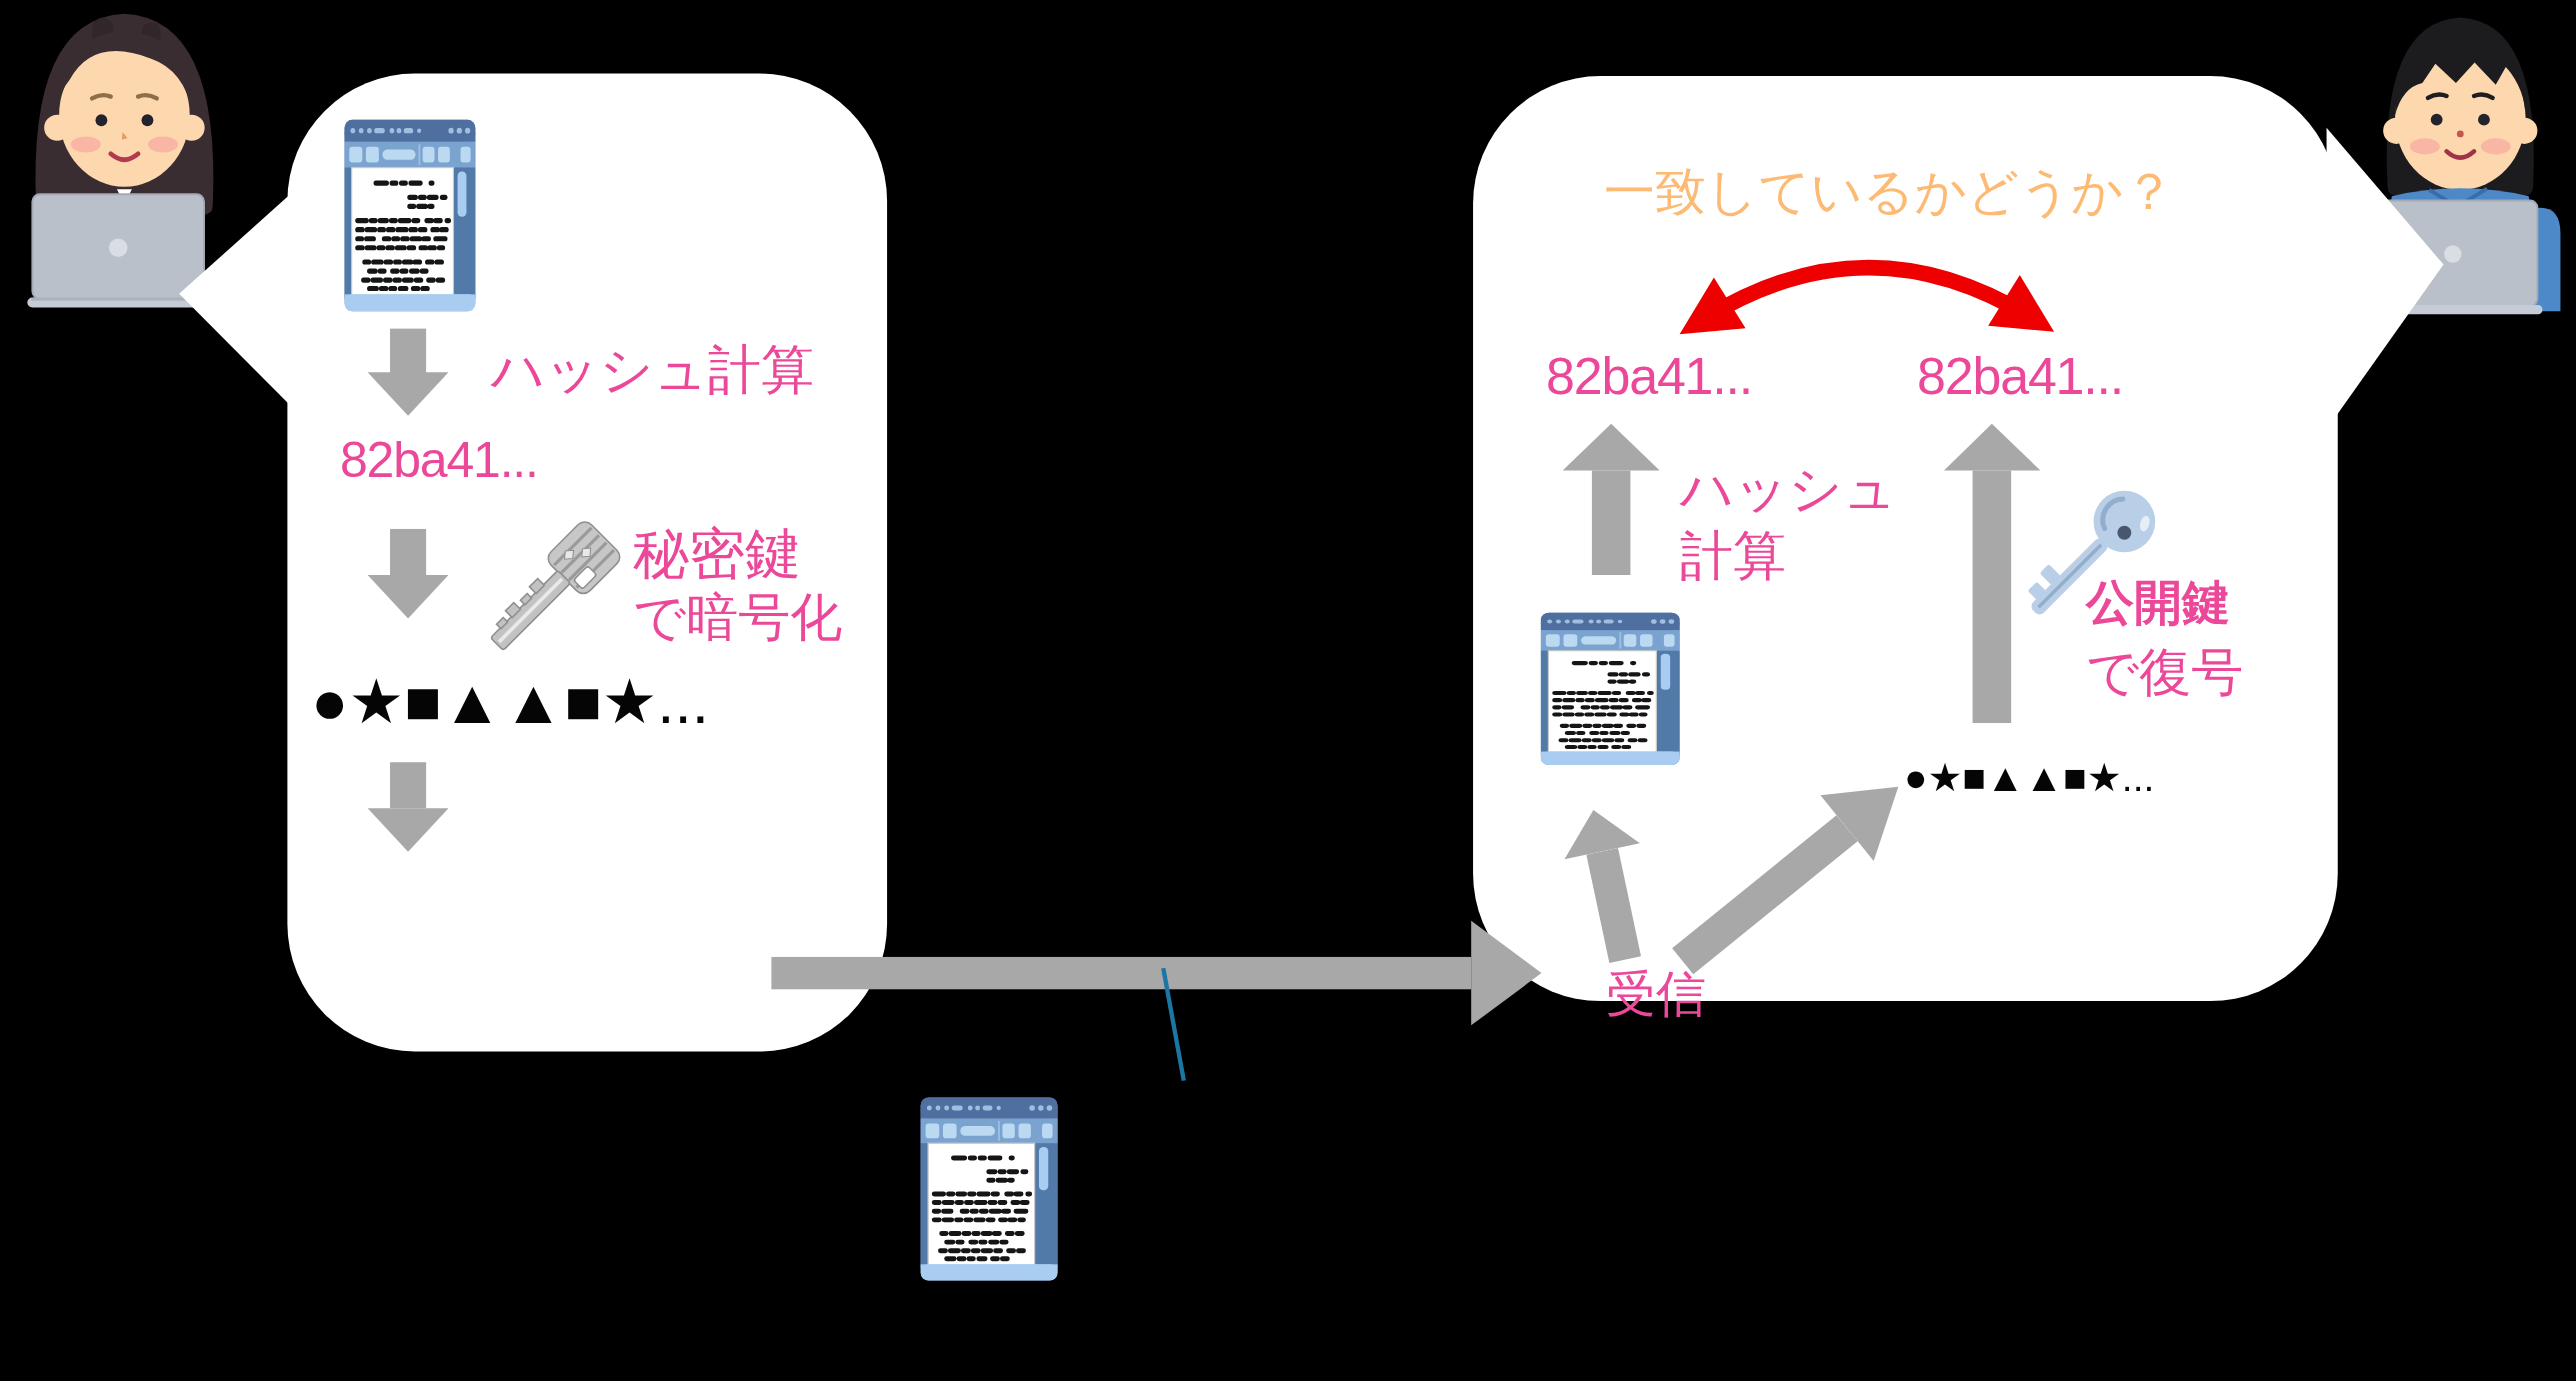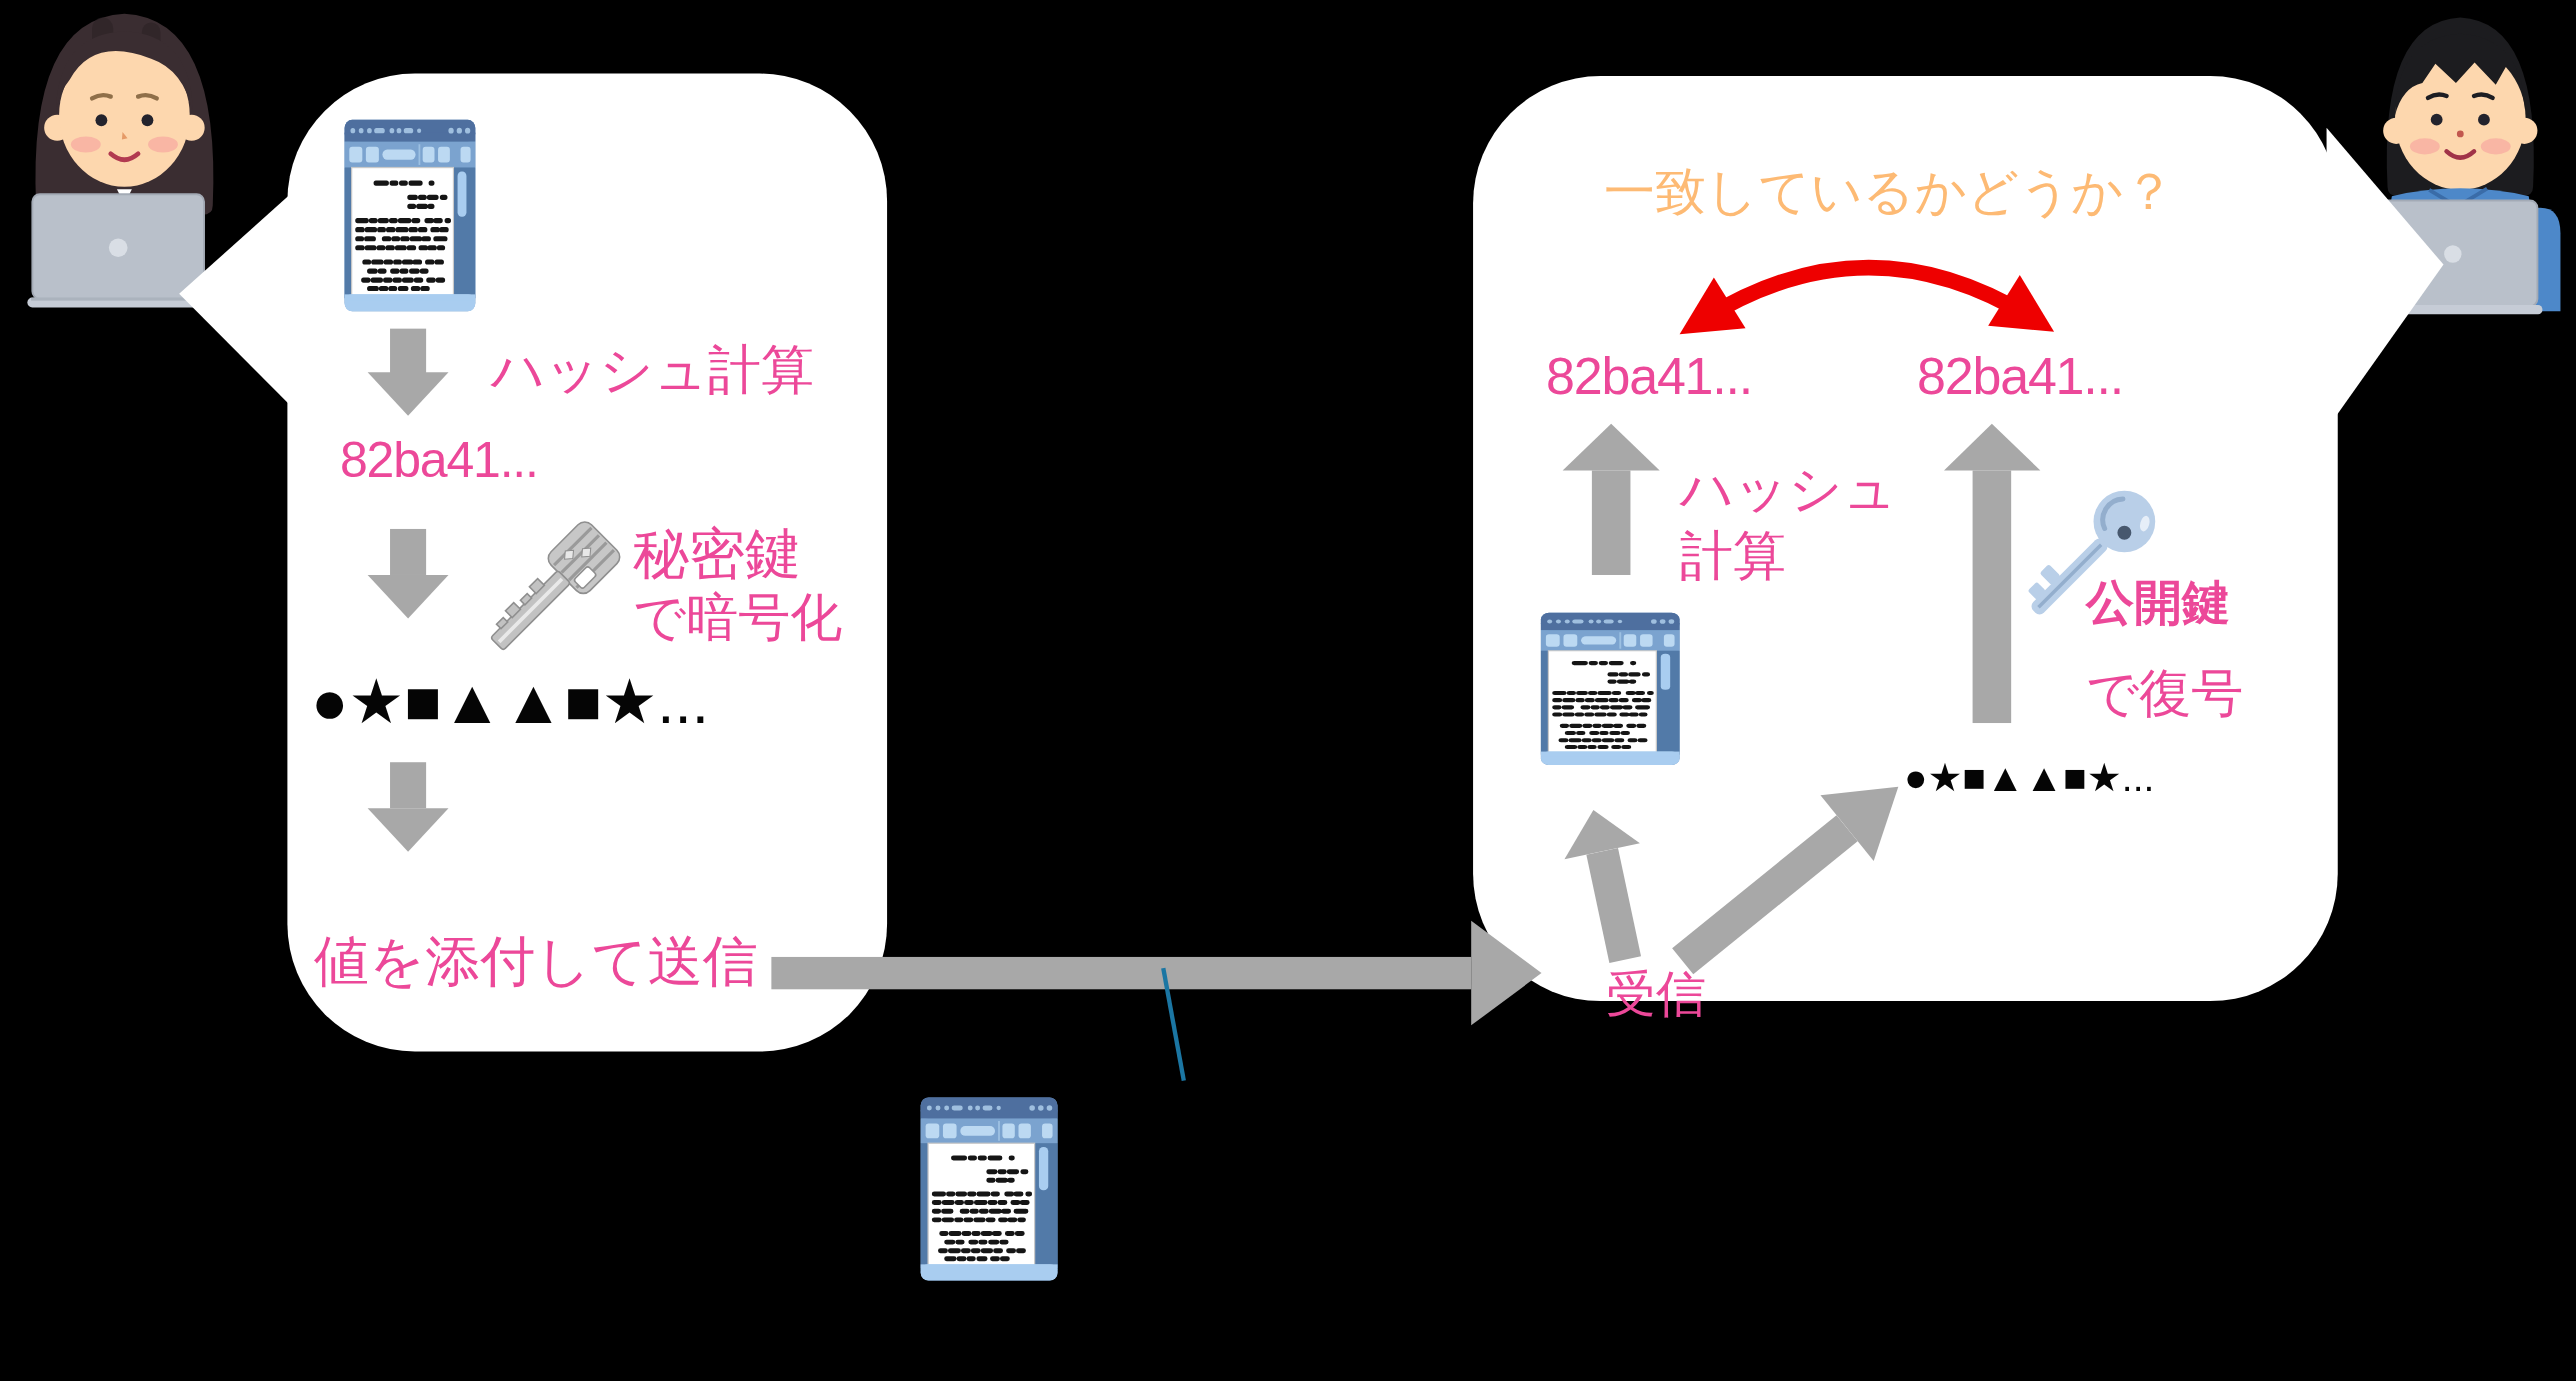--- a/index.html
+++ b/index.html
@@ -24,21 +24,21 @@
   .t-encrypt      {left:633px; top:591px;  font-size:52px;}
   .t-symbols-l    {left:311px;  top:671px; font-size:62px; color:#050505;}
   .t-send1        {left:314px;  top:871px; font-size:55px;}
   .t-send2        {left:314px;  top:934px; font-size:55px;}
   .t-match        {left:1604px; top:166px;  font-size:51px; color:#fdba74;}
   .t-hash-r1      {left:1546px; top:350px;  font-size:52px; letter-spacing:-1.2px;}
   .t-hash-r2      {left:1917px; top:350px;  font-size:52px; letter-spacing:-1.2px;}
   .t-hashcalc-r1  {left:1680px; top:462px;  font-size:53px;}
   .t-hashcalc-r2  {left:1680px; top:529px;  font-size:53px;}
   .t-pubkey       {left:2086px; top:579px;  font-size:48px; font-weight:700;}
-  .t-decrypt      {left:2086px; top:646px; font-size:52px;margin-top:21px;}
+  .t-decrypt      {left:2086px; top:646px; font-size:52px;}
   .t-symbols-r    {left:1904px; top:758px; font-size:39px; color:#050505;}
   .t-receive      {left:1606px; top:969px; font-size:50px;}
 </style>
 </head>
 <body>
 
 <div class="stage">
 
   <svg class="scene" viewBox="0 0 4141 2221">
     <defs>
@@ -241,21 +241,20 @@
     </g>
 
     <line x1="1870" y1="1556" x2="1903" y2="1737" stroke="#1b76a3" stroke-width="7"></line>
   </svg>
 
   <div class="txt t-hashcalc-l">ハッシュ計算</div>
   <div class="txt t-hash-l">82ba41...</div>
   <div class="txt t-privkey">秘密鍵</div>
   <div class="txt t-encrypt">で暗号化</div>
   <div class="txt t-symbols-l">●★■▲▲■★...</div>
-  <div class="txt t-send2">値を添付して送信</div>
 
   <div class="txt t-match">一致しているかどうか？</div>
   <div class="txt t-hash-r1">82ba41...</div>
   <div class="txt t-hash-r2">82ba41...</div>
   <div class="txt t-hashcalc-r1">ハッシュ</div>
   <div class="txt t-hashcalc-r2">計算</div>
   <div class="txt t-pubkey">公開鍵</div>
   <div class="txt t-decrypt">で復号</div>
   <div class="txt t-symbols-r">●★■▲▲■★...</div>
   <div class="txt t-receive">受信</div>

